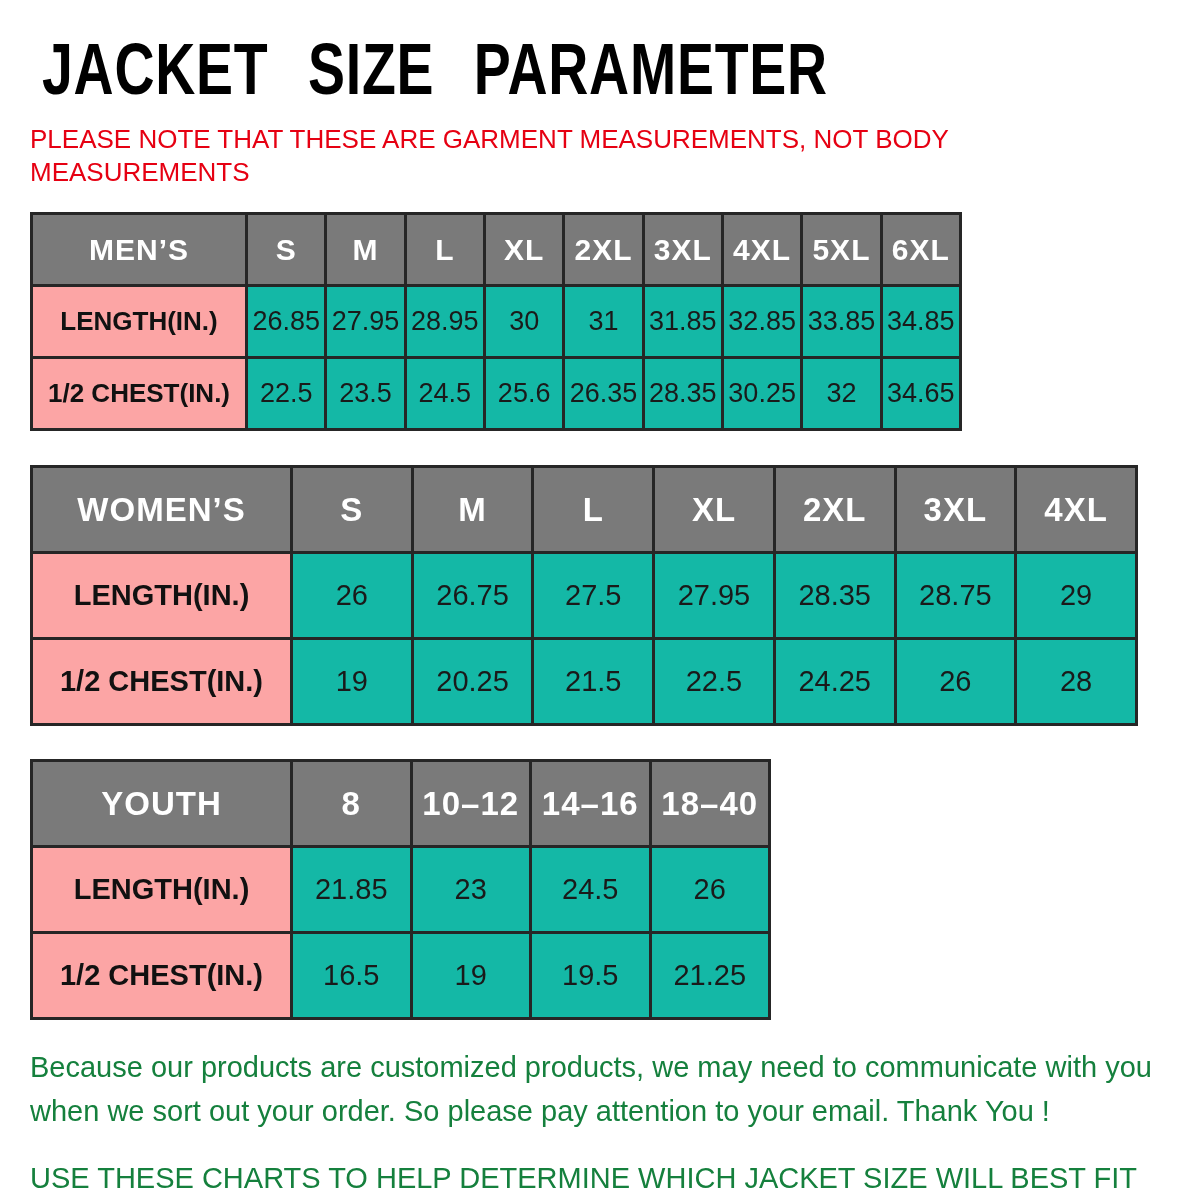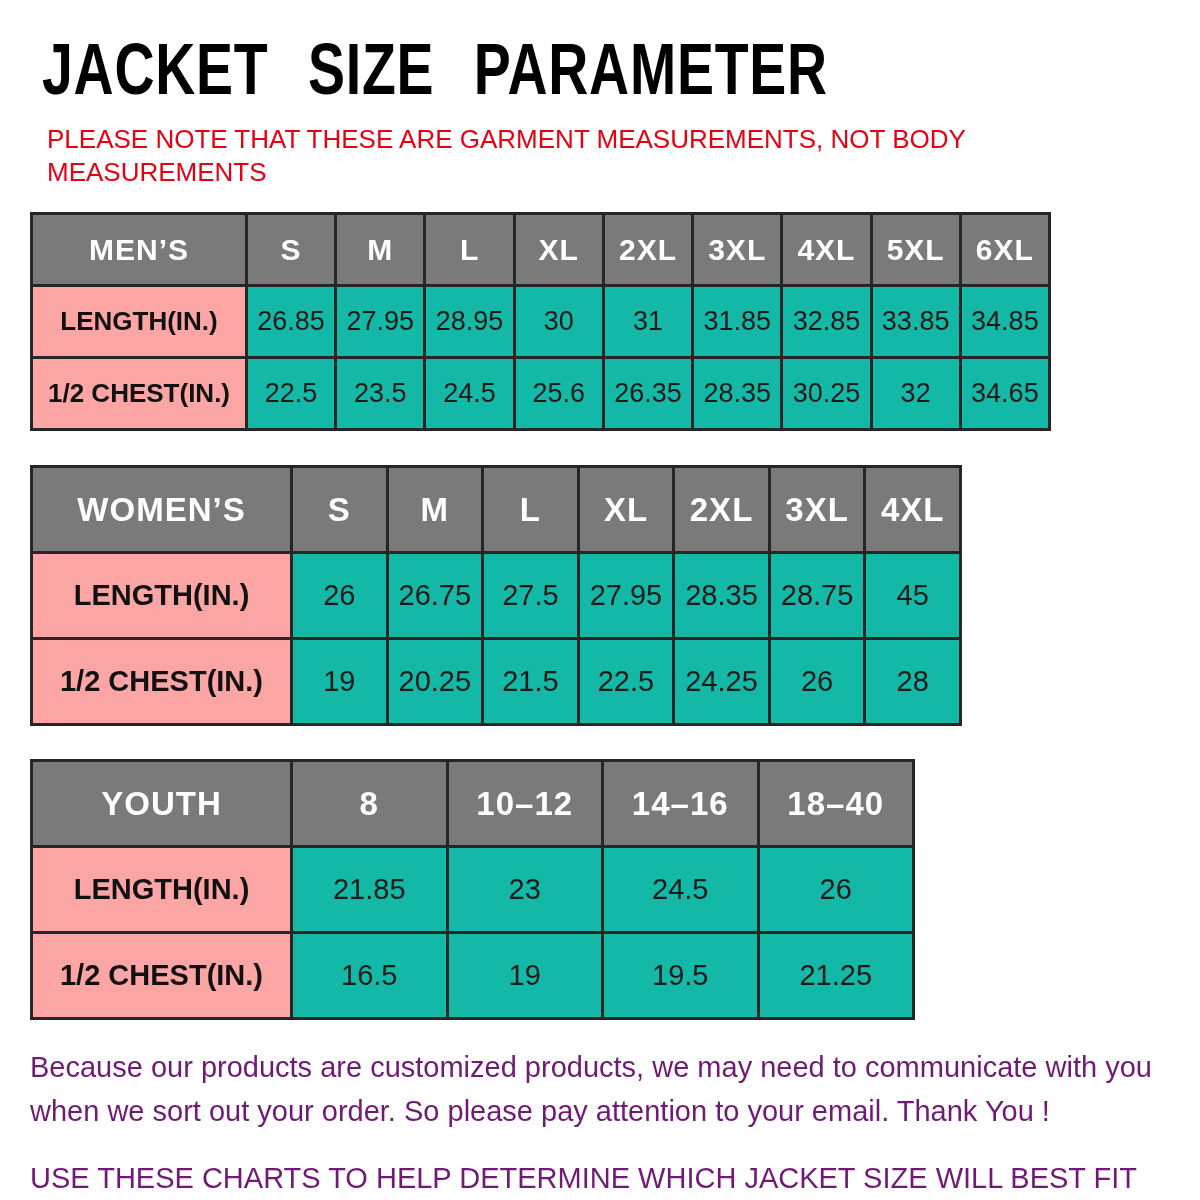--- a/index.html
+++ b/index.html
@@ -23,21 +23,21 @@
   .title-inner {
     display: inline-block;
     transform: scaleX(0.76);
     transform-origin: left center;
     word-spacing: 0.42em;
     letter-spacing: 1px;
     white-space: nowrap;
   }
 
   .note {
-    margin: 18px 0 0 17px;
+    margin: 18px 0 0 0;
     max-width: 940px;
     color: #e60012;
     font-size: 26px;
     line-height: 1.25;
     font-weight: normal;
   }
 
   .size-table {
     border-collapse: collapse;
     table-layout: fixed;
@@ -52,43 +52,43 @@
   }
   .size-table thead th {
     background: #7a7a7a;
     color: #ffffff;
     font-weight: bold;
     letter-spacing: 1px;
   }
   .size-table tbody th { background: #fca5a5; font-weight: bold; color: #111111; }
   .size-table tbody td { background: #14b8a6; font-weight: normal; color: #1a1a1a; }
 
-  .table-mens { width: 1021px; padding-left: 44px; }
+  .table-mens { width: 932px; padding-left: 44px; }
   .table-mens col.col-label { width: 215px; }
   .table-mens tr { height: 72px; }
   .table-mens thead th { font-size: 30px; }
   .table-mens tbody th { font-size: 26px; }
   .table-mens tbody td { font-size: 27px; }
 
-  .table-womens { width: 932px; margin-top: 34px; }
+  .table-womens { width: 1108px; margin-top: 34px; }
   .table-womens col.col-label { width: 260px; }
   .table-womens tr { height: 86px; }
   .table-womens thead th { font-size: 33px; }
   .table-womens tbody th { font-size: 29px; }
   .table-womens tbody td { font-size: 29px; }
 
-  .table-youth { width: 885px; margin-top: 33px; }
+  .table-youth { width: 741px; margin-top: 33px; }
   .table-youth col.col-label { width: 260px; }
   .table-youth tr { height: 86px; }
   .table-youth thead th { font-size: 33px; }
   .table-youth tbody th { font-size: 29px; }
   .table-youth tbody td { font-size: 29px; }
 
   .footer {
-    color: #701a75;
+    color: #15803d;
     font-size: 29px;
     line-height: 1.5;
     margin: 26px 0 0 0;
     max-width: 1150px;
   }
   .footer-usage { margin-top: 24px; }
 </style>
 </head>
 <body>
 
@@ -177,21 +177,21 @@
         </thead>
         <tbody>
           <tr>
             <th>LENGTH(IN.)</th>
             <td>26</td>
             <td>26.75</td>
             <td>27.5</td>
             <td>27.95</td>
             <td>28.35</td>
             <td>28.75</td>
-            <td>45</td>
+            <td>29</td>
           </tr>
           <tr>
             <th>1/2 CHEST(IN.)</th>
             <td>19</td>
             <td>20.25</td>
             <td>21.5</td>
             <td>22.5</td>
             <td>24.25</td>
             <td>26</td>
             <td>28</td>

